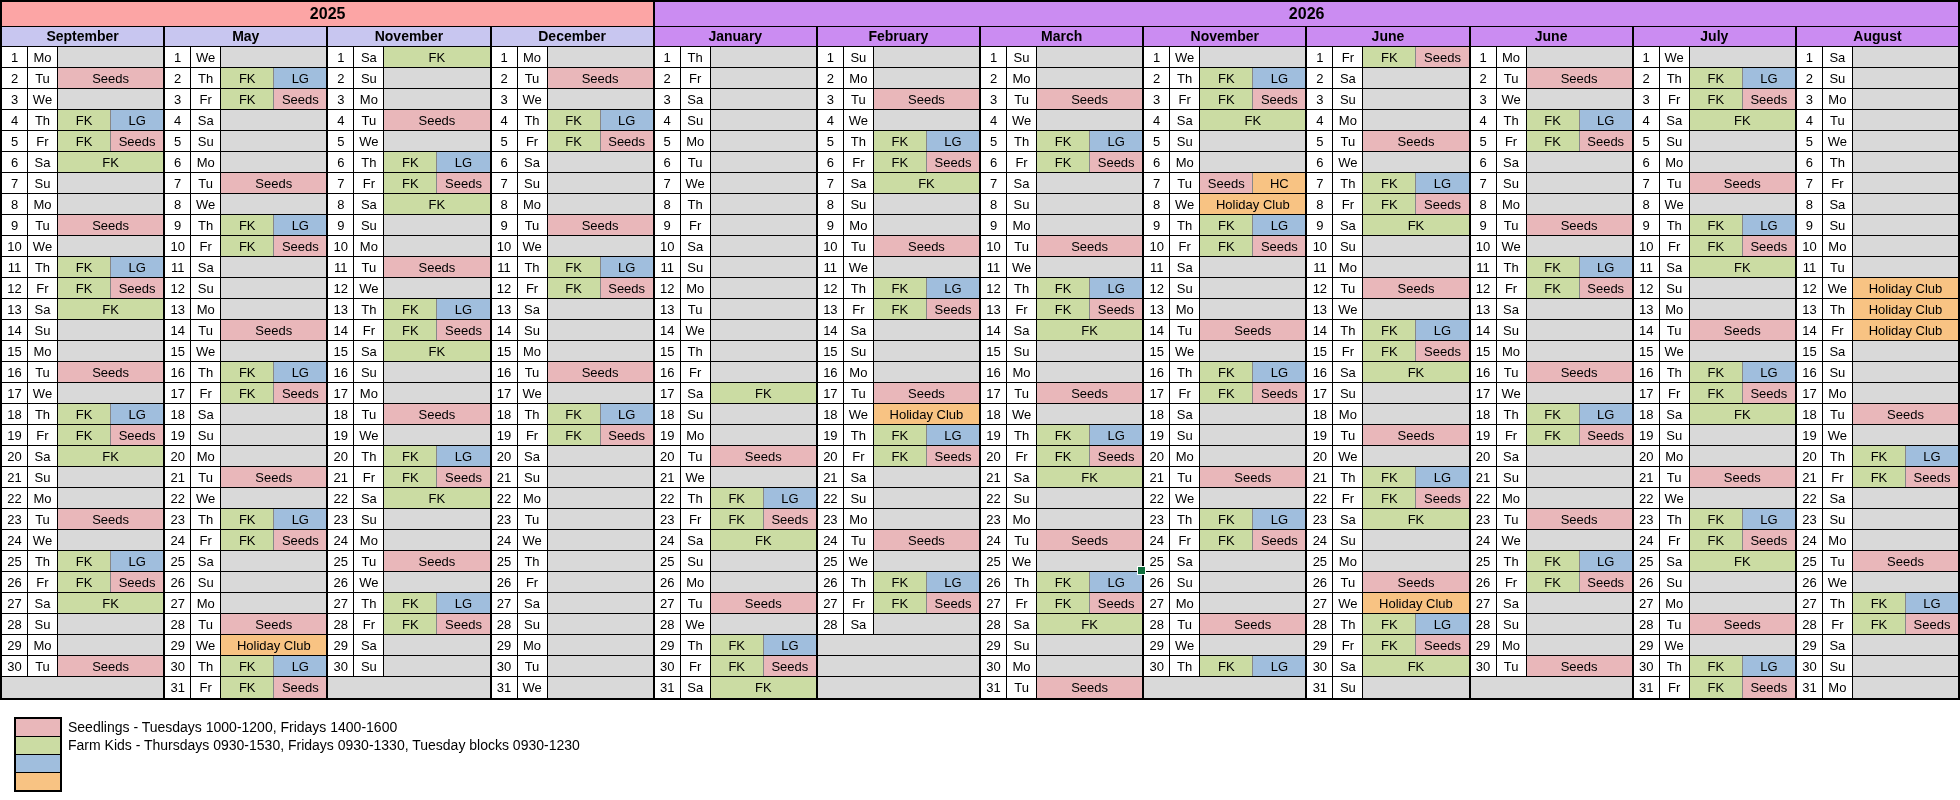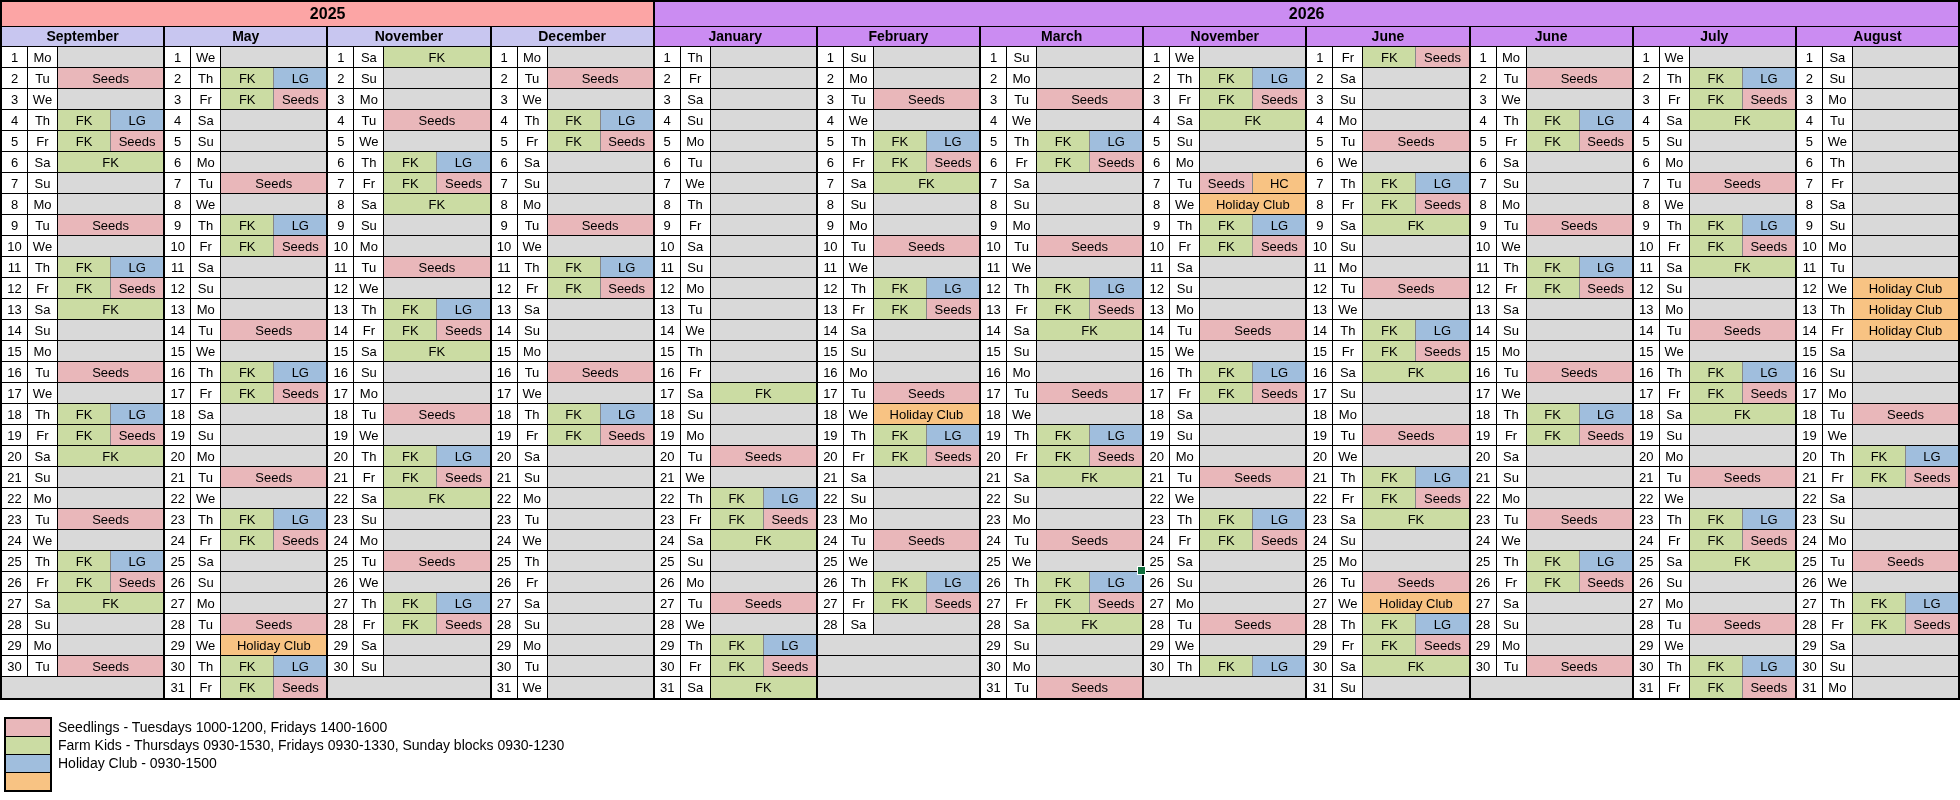--- a/index.html
+++ b/index.html
@@ -42,21 +42,21 @@
     font-size:13px;min-width:0;overflow:hidden;white-space:nowrap;
   }
   .evt.split .cell + .cell{border-left:1px solid #888;}
   .blank-row{height:21px;box-sizing:border-box;border-bottom:1px solid #000;}
   .blank-row:last-child{border-bottom:none;}
   .evt.selected{box-shadow:inset 0 0 0 2px #0e6e3c;z-index:3;}
   .evt.selected::after{
     content:"";position:absolute;right:-4px;bottom:-4px;width:7px;height:7px;
     background:#0e6e3c;border:1px solid #fff;z-index:4;
   }
-  .legend{display:flex;margin-top:17px;margin-left:4px;align-items:flex-start;}
+  .legend{display:flex;margin-top:17px;margin-left:14px;align-items:flex-start;}
   .legend-box{width:44px;border:2px solid #000;flex:none;}
   .legend-swatch{height:17px;border-bottom:1px solid #000;}
   .legend-swatch:last-child{border-bottom:none;}
   .legend-labels{margin-left:6px;padding-top:1px;}
   .legend-label{height:18px;line-height:18px;font-size:14px;white-space:nowrap;}
 </style>
 </head>
 <body>
 
 <div>
@@ -2762,17 +2762,16 @@
 
   <div class="legend">
     <div class="legend-box" id="legend-swatches">
         <div class="legend-swatch" style="background: rgb(233, 183, 186);"></div>
         <div class="legend-swatch" style="background: rgb(203, 220, 163);"></div>
         <div class="legend-swatch" style="background: rgb(160, 190, 221);"></div>
         <div class="legend-swatch" style="background: rgb(248, 195, 131);"></div>
       </div>
     <div class="legend-labels" id="legend-labels">
         <div class="legend-label">Seedlings - Tuesdays 1000-1200, Fridays 1400-1600</div>
-        <div class="legend-label">Farm Kids - Thursdays 0930-1530, Fridays 0930-1330, Sunday blocks 0930-1230</div>
-        <div class="legend-label">Holiday Club -  0930-1500</div>
+        <div class="legend-label">Farm Kids - Thursdays 0930-1530, Fridays 0930-1330, Tuesday blocks 0930-1230</div>
       </div>
   </div>
 </div>
 
 </body></html>

